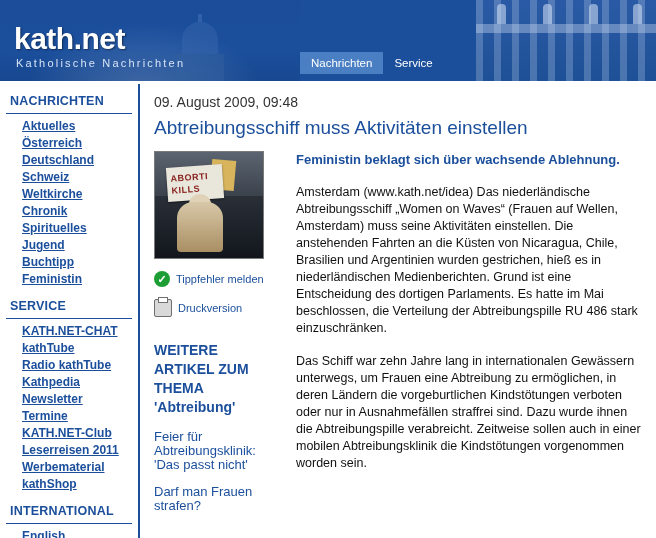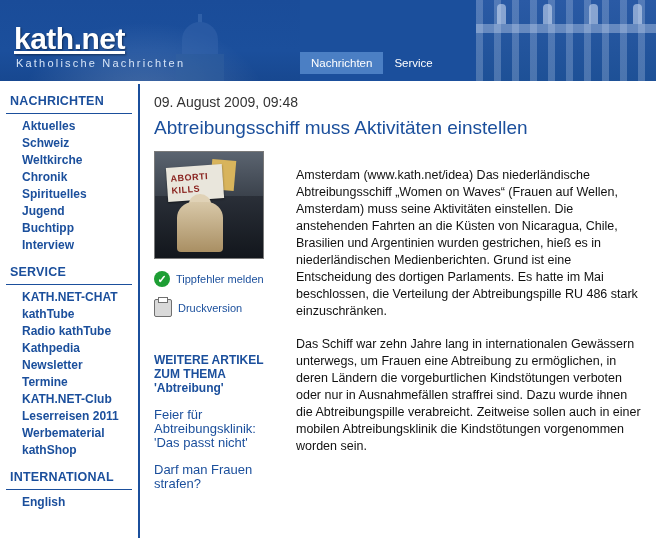--- a/index.html
+++ b/index.html
@@ -98,21 +98,20 @@
   }
   .logo {
     position: absolute;
     left: 14px;
     top: 22px;
     color: #ffffff;
     font-weight: bold;
     font-size: 30px;
     letter-spacing: -0.5px;
     text-shadow: 1px 1px 2px rgba(0,0,0,0.45);
-    text-decoration: underline;
   }
   .logo-sub {
     position: absolute;
     left: 16px;
     top: 57px;
     color: #d6e4f7;
     font-size: 11px;
     letter-spacing: 2.2px;
   }
   .nav-tabs {
@@ -168,20 +167,21 @@
     background: #1b4f9c;
     margin: 3px 6px 4px 6px;
   }
   .side-link {
     color: #1b4f9c;
     font-weight: bold;
     font-size: 12px;
     padding: 1px 0 1px 22px;
     cursor: pointer;
     line-height: 15px;
+    text-decoration: underline;
   }
   .side-gap { height: 9px; }
 
   .main {
     flex: 1;
     padding: 10px 10px 0 12px;
     box-sizing: border-box;
     position: relative;
   }
   .date {
@@ -309,23 +309,23 @@
     border-top: 7px solid #9a9a9a;
   }
   .action-label {
     color: #1b4f9c;
     font-size: 11px;
   }
 
   .related-title {
     color: #1b4f9c;
     font-weight: bold;
-    font-size: 12px;
-    line-height: 14px;
-    margin-top: 36px;
+    font-size: 14px;
+    line-height: 19px;
+    margin-top: 24px;
   }
   .related-link {
     color: #1b4f9c;
     font-size: 13px;
     line-height: 14px;
     margin-top: 13px;
     cursor: pointer;
   }
 
   .right-col {
@@ -379,27 +379,29 @@
     <div class="header-rule"></div>
   </div>
 
   <div class="content">
 
     <div class="sidebar">
 
       <div class="side-heading">NACHRICHTEN</div>
       <div class="side-sep"></div>
       <div class="side-link">Aktuelles</div>
+      <div class="side-link">Österreich</div>
+      <div class="side-link">Deutschland</div>
       <div class="side-link">Schweiz</div>
       <div class="side-link">Weltkirche</div>
       <div class="side-link">Chronik</div>
       <div class="side-link">Spirituelles</div>
       <div class="side-link">Jugend</div>
       <div class="side-link">Buchtipp</div>
-      <div class="side-link">Interview</div>
+      <div class="side-link">Feministin</div>
 
       <div class="side-gap"></div>
       <div class="side-heading">SERVICE</div>
       <div class="side-sep"></div>
       <div class="side-link">KATH.NET-CHAT</div>
       <div class="side-link">kathTube</div>
       <div class="side-link">Radio kathTube</div>
       <div class="side-link">Kathpedia</div>
       <div class="side-link">Newsletter</div>
       <div class="side-link">Termine</div>
@@ -444,20 +446,21 @@
             <span class="action-label">Druckversion</span>
           </div>
 
 
           <div class="related-title">WEITERE ARTIKEL ZUM THEMA 'Abtreibung'</div>
           <div class="related-link">Feier für Abtreibungsklinik: 'Das passt nicht'</div>
           <div class="related-link">Darf man Frauen strafen?</div>
         </div>
 
         <div class="right-col">
+          <p class="lede">Feministin beklagt sich über wachsende Ablehnung.</p>
           <p class="para">Amsterdam (www.kath.net/idea) Das niederländische Abtreibungsschiff „Women on Waves“ (Frauen auf Wellen, Amsterdam) muss seine Aktivitäten einstellen. Die anstehenden Fahrten an die Küsten von Nicaragua, Chile, Brasilien und Argentinien wurden gestrichen, hieß es in niederländischen Medienberichten. Grund ist eine Entscheidung des dortigen Parlaments. Es hatte im Mai beschlossen, die Verteilung der Abtreibungspille RU 486 stark einzuschränken.</p>
           <p class="para">Das Schiff war zehn Jahre lang in internationalen Gewässern unterwegs, um Frauen eine Abtreibung zu ermöglichen, in deren Ländern die vorgeburtlichen Kindstötungen verboten oder nur in Ausnahmefällen straffrei sind. Dazu wurde ihnen die Abtreibungspille verabreicht. Zeitweise sollen auch in einer mobilen Abtreibungsklinik die Kindstötungen vorgenommen worden sein.</p>
         </div>
 
       </div>
     </div>
 
   </div>
 </div>
 

